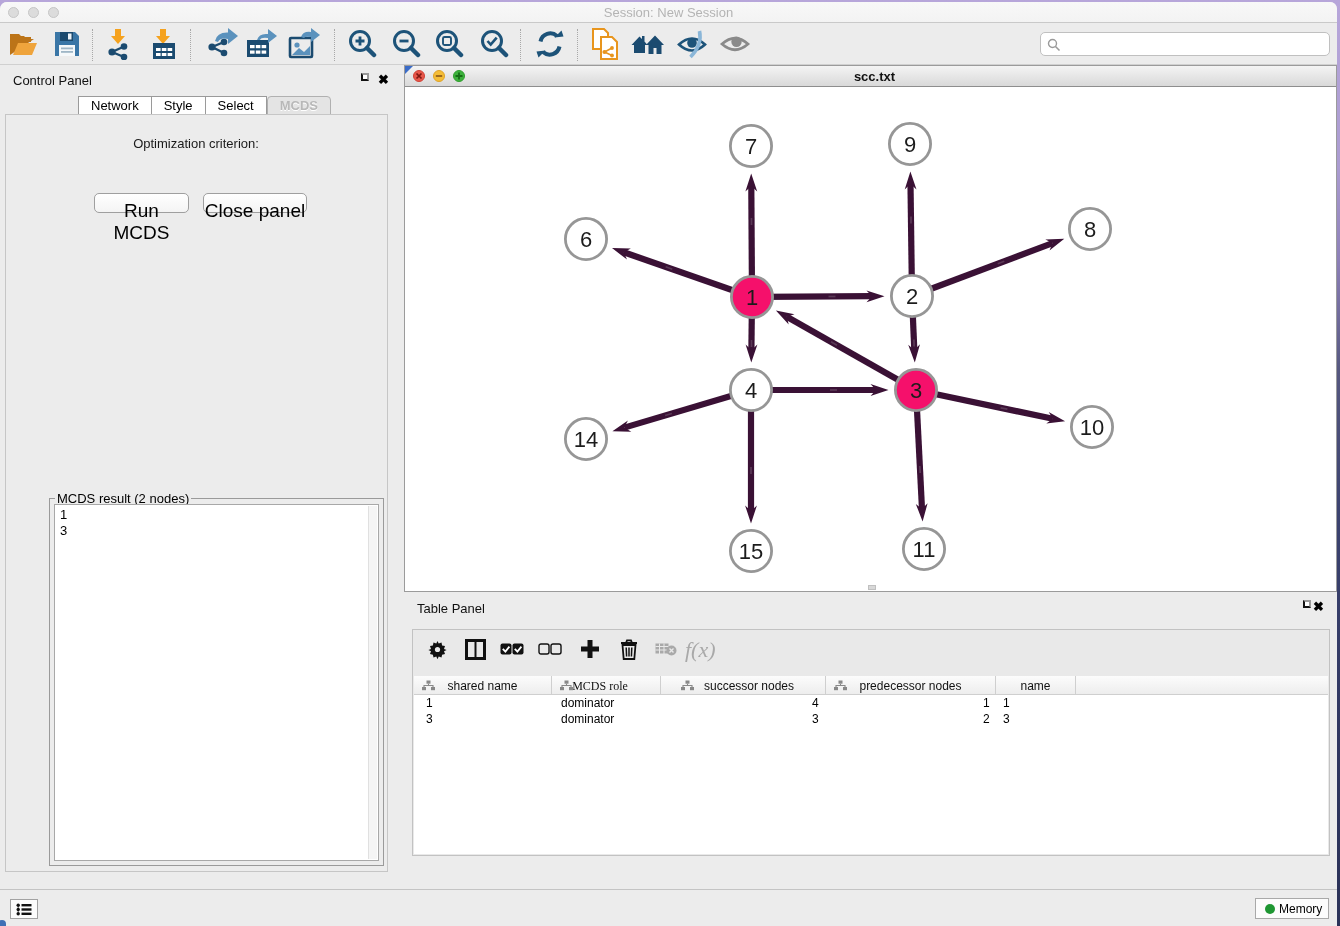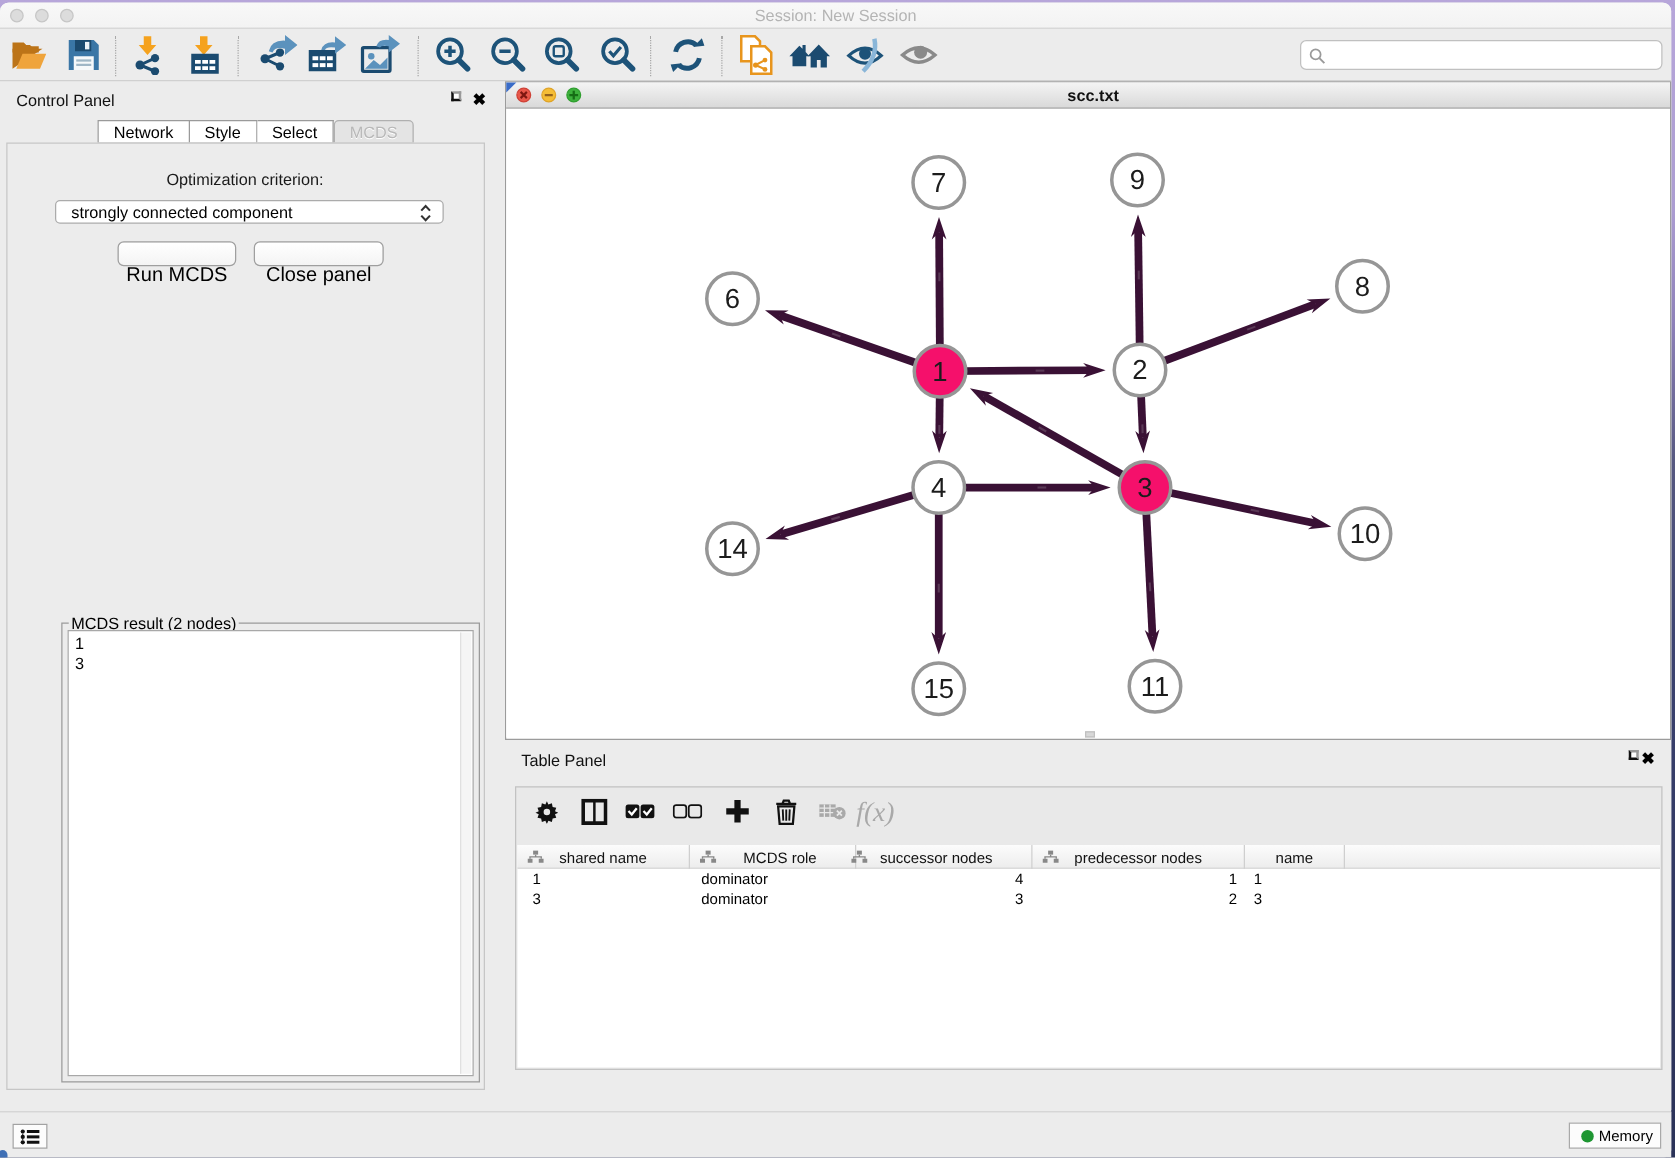--- a/index.html
+++ b/index.html
@@ -18,26 +18,26 @@
 .searchbox svg { position:absolute; left:6px; top:5px; }
 
 .cpanel { position:absolute; left:0; top:64px; width:392px; bottom:38px; background:#ececec; }
 .ptitle { font-size:13px; color:#111; }
 .cp-title { position:absolute; left:13px; top:7px; }
 .float-ic { position:absolute; width:8px; height:8px; border-left:2px solid #111; border-bottom:2px solid #111; border-top:2px solid #9a9a9a; border-right:2px solid #9a9a9a; background:#fff; }
 .close-x { position:absolute; font-size:13px; font-weight:bold; color:#000; line-height:10px; }
 .tabs { position:absolute; top:30px; left:78px; height:15px; display:flex; }
 .tab { font-size:13px; color:#000; background:#fff; border:1px solid #9a9a9a; border-left:none; padding:1px 12px 0; height:19px; }
 .tab:first-child { border-left:1px solid #9a9a9a; }
-.tab.sel { background:#e4e4e4; color:#b8b8b8; text-shadow:0 1px 0 #fff; border:1px solid #b0b0b0; border-radius:4px 4px 0 0; }
+.tab.sel { background:#e4e4e4; color:#b8b8b8; text-shadow:0 1px 0 #fff; border:1px solid #b0b0b0; border-radius:4px 4px 0 0;font-weight:bold; }
 .cp-body { position:absolute; left:5px; right:4px; top:48px; bottom:16px; background:#ececec; border:1px solid #c6c6c6; }
 .opt-label { position:absolute; top:70px; width:100%; text-align:center; font-size:13px; color:#1a1a1a; }
 .dropdown { position:absolute; left:44px; top:94px; width:311px; height:19px; background:#fff; border:1px solid #ababab; border-radius:4px; font-size:13px; padding:1px 0 0 12px; color:#000; }
 .dd-arrows { position:absolute; right:8px; top:2px; }
-.btn { position:absolute; height:20px; background:linear-gradient(#fff,#f4f4f4); border:1px solid #9f9f9f; border-radius:5px; font-size:16px; text-align:center; padding-top:18px; color:#000; }
+.btn { position:absolute; height:20px; background:linear-gradient(#fff,#f4f4f4); border:1px solid #9f9f9f; border-radius:5px; font-size:19px; text-align:center; padding-top:6px; color:#000; }
 .fieldset { position:absolute; left:16px; right:8px; top:432px; bottom:22px; border:1px solid #9a9a9a;margin-left:33px; }
 .fieldset .legend { position:absolute; left:5px; top:-8px; background:#ececec; font-size:13px; padding:0 2px; }
 .fs-inner { position:absolute; left:4px; right:4px; top:5px; bottom:4px; background:#fff; border:1px solid #a8a8a8; font-size:13px; padding:2px 0 0 5px; line-height:16px; }
 .fs-scroll { position:absolute; right:1px; top:1px; bottom:1px; width:9px; background:#f5f5f5; border-left:1px solid #e0e0e0; }
 
 .netwin { position:absolute; left:404px; top:63px; width:933px; height:527px; background:#fff; border:1px solid #9b9b9b; }
 .nw-head { position:absolute; left:0; top:0; width:100%; height:21px; background:linear-gradient(#f4f4f4,#d9d9d9); border-bottom:1px solid #8e8e8e; }
 .nw-title { position:absolute; width:100%; top:3px; text-indent:8px; text-align:center; font-size:13px; font-weight:bold; color:#111; }
 .nwbtn { position:absolute; top:4px; width:12px; height:12px; border-radius:50%; }
 .corner-blue { position:absolute; left:0; top:0; z-index:5; width:0; height:0; border-top:8px solid #3a6cc8; border-right:8px solid transparent; }
@@ -198,25 +198,20 @@
     <div class="float-ic" style="left:361px; top:7px;"></div>
     <div class="close-x" style="left:378px; top:9px;">✖</div>
     <div class="tabs">
       <div class="tab">Network</div>
         <div class="tab">Style</div>
         <div class="tab">Select</div>
         <div class="tab sel">MCDS</div>
     </div>
     <div class="cp-body"></div>
     <div class="opt-label">Optimization criterion:</div>
-    <div class="dropdown">strongly connected component
-      <svg class="dd-arrows" width="11" height="15" viewBox="0 0 11 15">
-          <path d="M2 5.5 L5.5 1.8 L9 5.5 M2 9.5 L5.5 13.2 L9 9.5" fill="none" stroke="#333" stroke-width="1.7"></path>
-        </svg>
-    </div>
     <div class="btn" style="left:94px; top:127px; width:95px;">Run MCDS</div>
     <div class="btn" style="left:203px; top:127px; width:104px;">Close panel</div>
     <div class="fieldset">
       <div class="legend">MCDS result (2 nodes)</div>
       <div class="fs-inner">1<br>3<div class="fs-scroll"></div></div>
     </div>
   </div>
   <div class="netwin">
     <div class="corner-blue"></div>
     <div class="nw-head">
@@ -357,21 +352,21 @@
               <line x1="9" y1="0.5" x2="9" y2="11"></line>
             </g>
             <circle cx="16.5" cy="7.5" r="5" fill="#a9a9a9"></circle>
             <path d="M14.5 5.5 l4 4 M18.5 5.5 l-4 4" stroke="#e9e9e9" stroke-width="1.4"></path>
           </svg>
         <div style="position:absolute; left:272px; top:7px; font-family:'Liberation Serif',serif; font-style:italic; font-size:22px; color:#a9a9a9;">f(x)</div>
       </div>
       <div class="tp-table" id="tptable">
         <div class="thead">
           <div class="th" style="left:0; width:138px;">shared name</div>
-          <div class="th" style="left:150px; width:121px;">MCDS role</div>
+          <div class="th" style="left:126px; width:121px;font-family:Liberation Serif, serif;">MCDS role</div>
           <div class="th" style="left:259px; width:153px;">successor nodes</div>
           <div class="th" style="left:412px; width:170px;">predecessor nodes</div>
           <div class="th" style="left:582px; width:80px;">name</div>
           <svg class="hicon" style="position:absolute; left:8px; top:4px;" width="13" height="11" viewBox="0 0 13 11">
               <g fill="#888">
                 <rect x="4.5" y="0.5" width="4" height="3.2"></rect>
                 <rect x="0" y="7" width="4" height="3.2"></rect>
                 <rect x="9" y="7" width="4" height="3.2"></rect>
                 <path d="M6.5 3.7 v2 M2 7 v-1.5 h9 V7" stroke="#888" fill="none" stroke-width="1.1"></path>
               </g>

